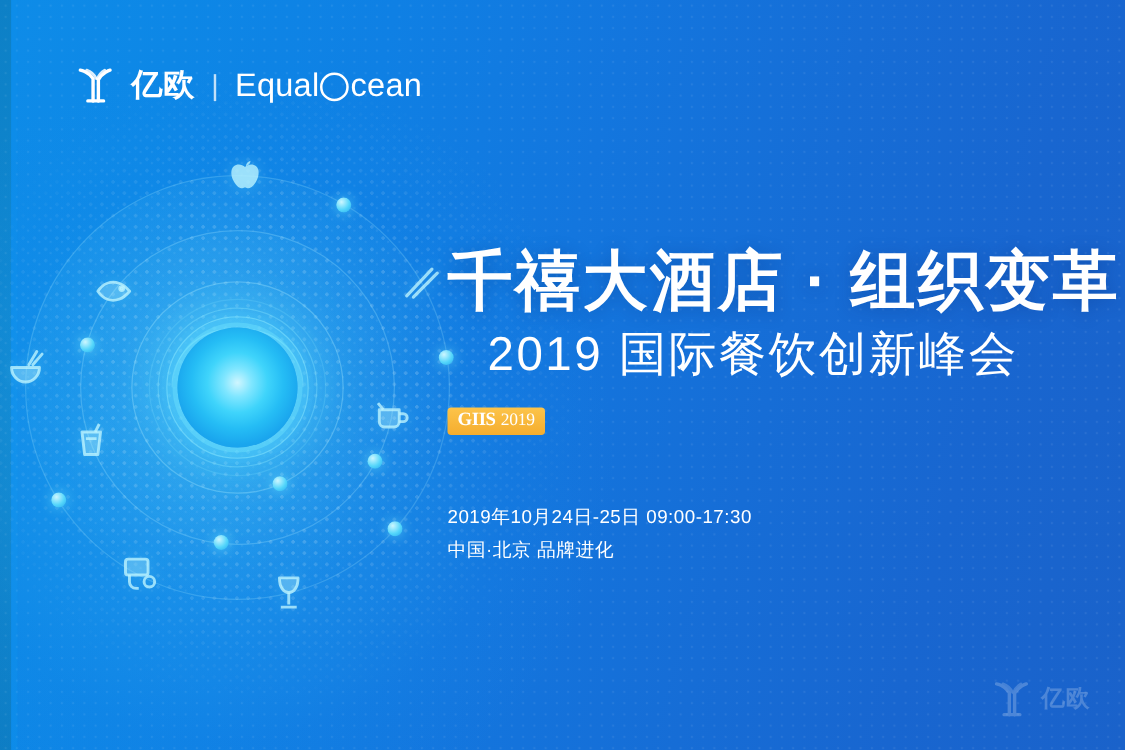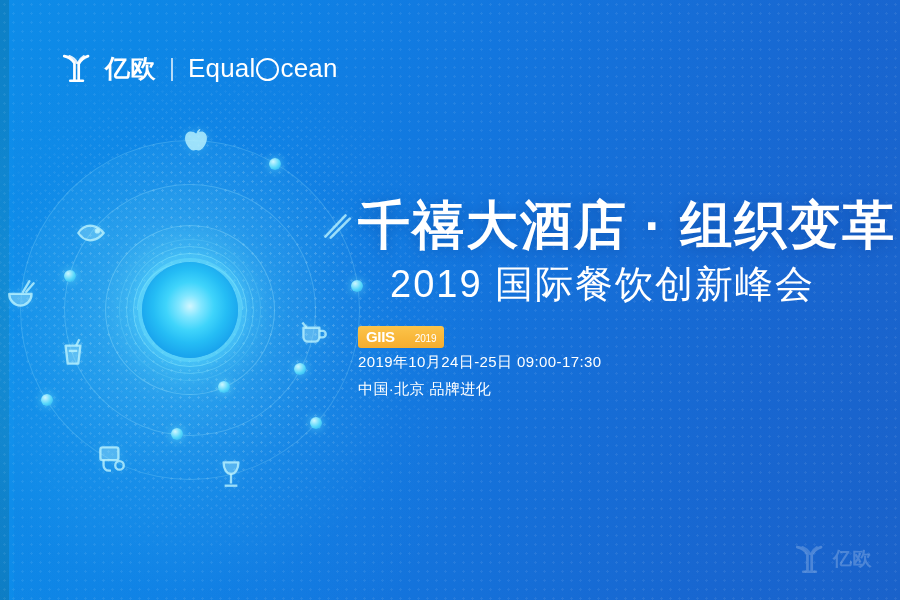--- a/index.html
+++ b/index.html
@@ -228,46 +228,48 @@
   }
   .eng-row {
     display: flex;
     align-items: center;
     gap: 12px;
     margin-top: 16px;
   }
   .giis-badge {
     display: inline-flex;
     align-items: baseline;
-    gap: 20px;
+    gap: 4px;
     background: linear-gradient(180deg,#fcc44a 0%, #f5ad2e 100%);
     border-radius: 3px;
     padding: 3px 8px 4px;
     line-height: 1;
+    font-family: Liberation Serif, serif;
   }
   .giis-badge .g1 {
     color: #fff;
     font-size: 15px;
     font-weight: 700;
     letter-spacing: -.3px;
   }
   .giis-badge .g2 {
     color: #fff;
-    font-size: 10px;
+    font-size: 14px;
     font-weight: 400;
     letter-spacing: -.2px;
   }
   .eng-text {
     color: #ffffff;
     font-size: 21px;
     font-weight: 400;
     letter-spacing: .4px;
     white-space: nowrap;
   }
   .meta {
+    margin-top: 52px;
   }
   .meta-line {
     color: #ffffff;
     font-size: 15px;
     font-weight: 400;
     letter-spacing: .4px;
     line-height: 1.85;
     white-space: nowrap;
   }
 

